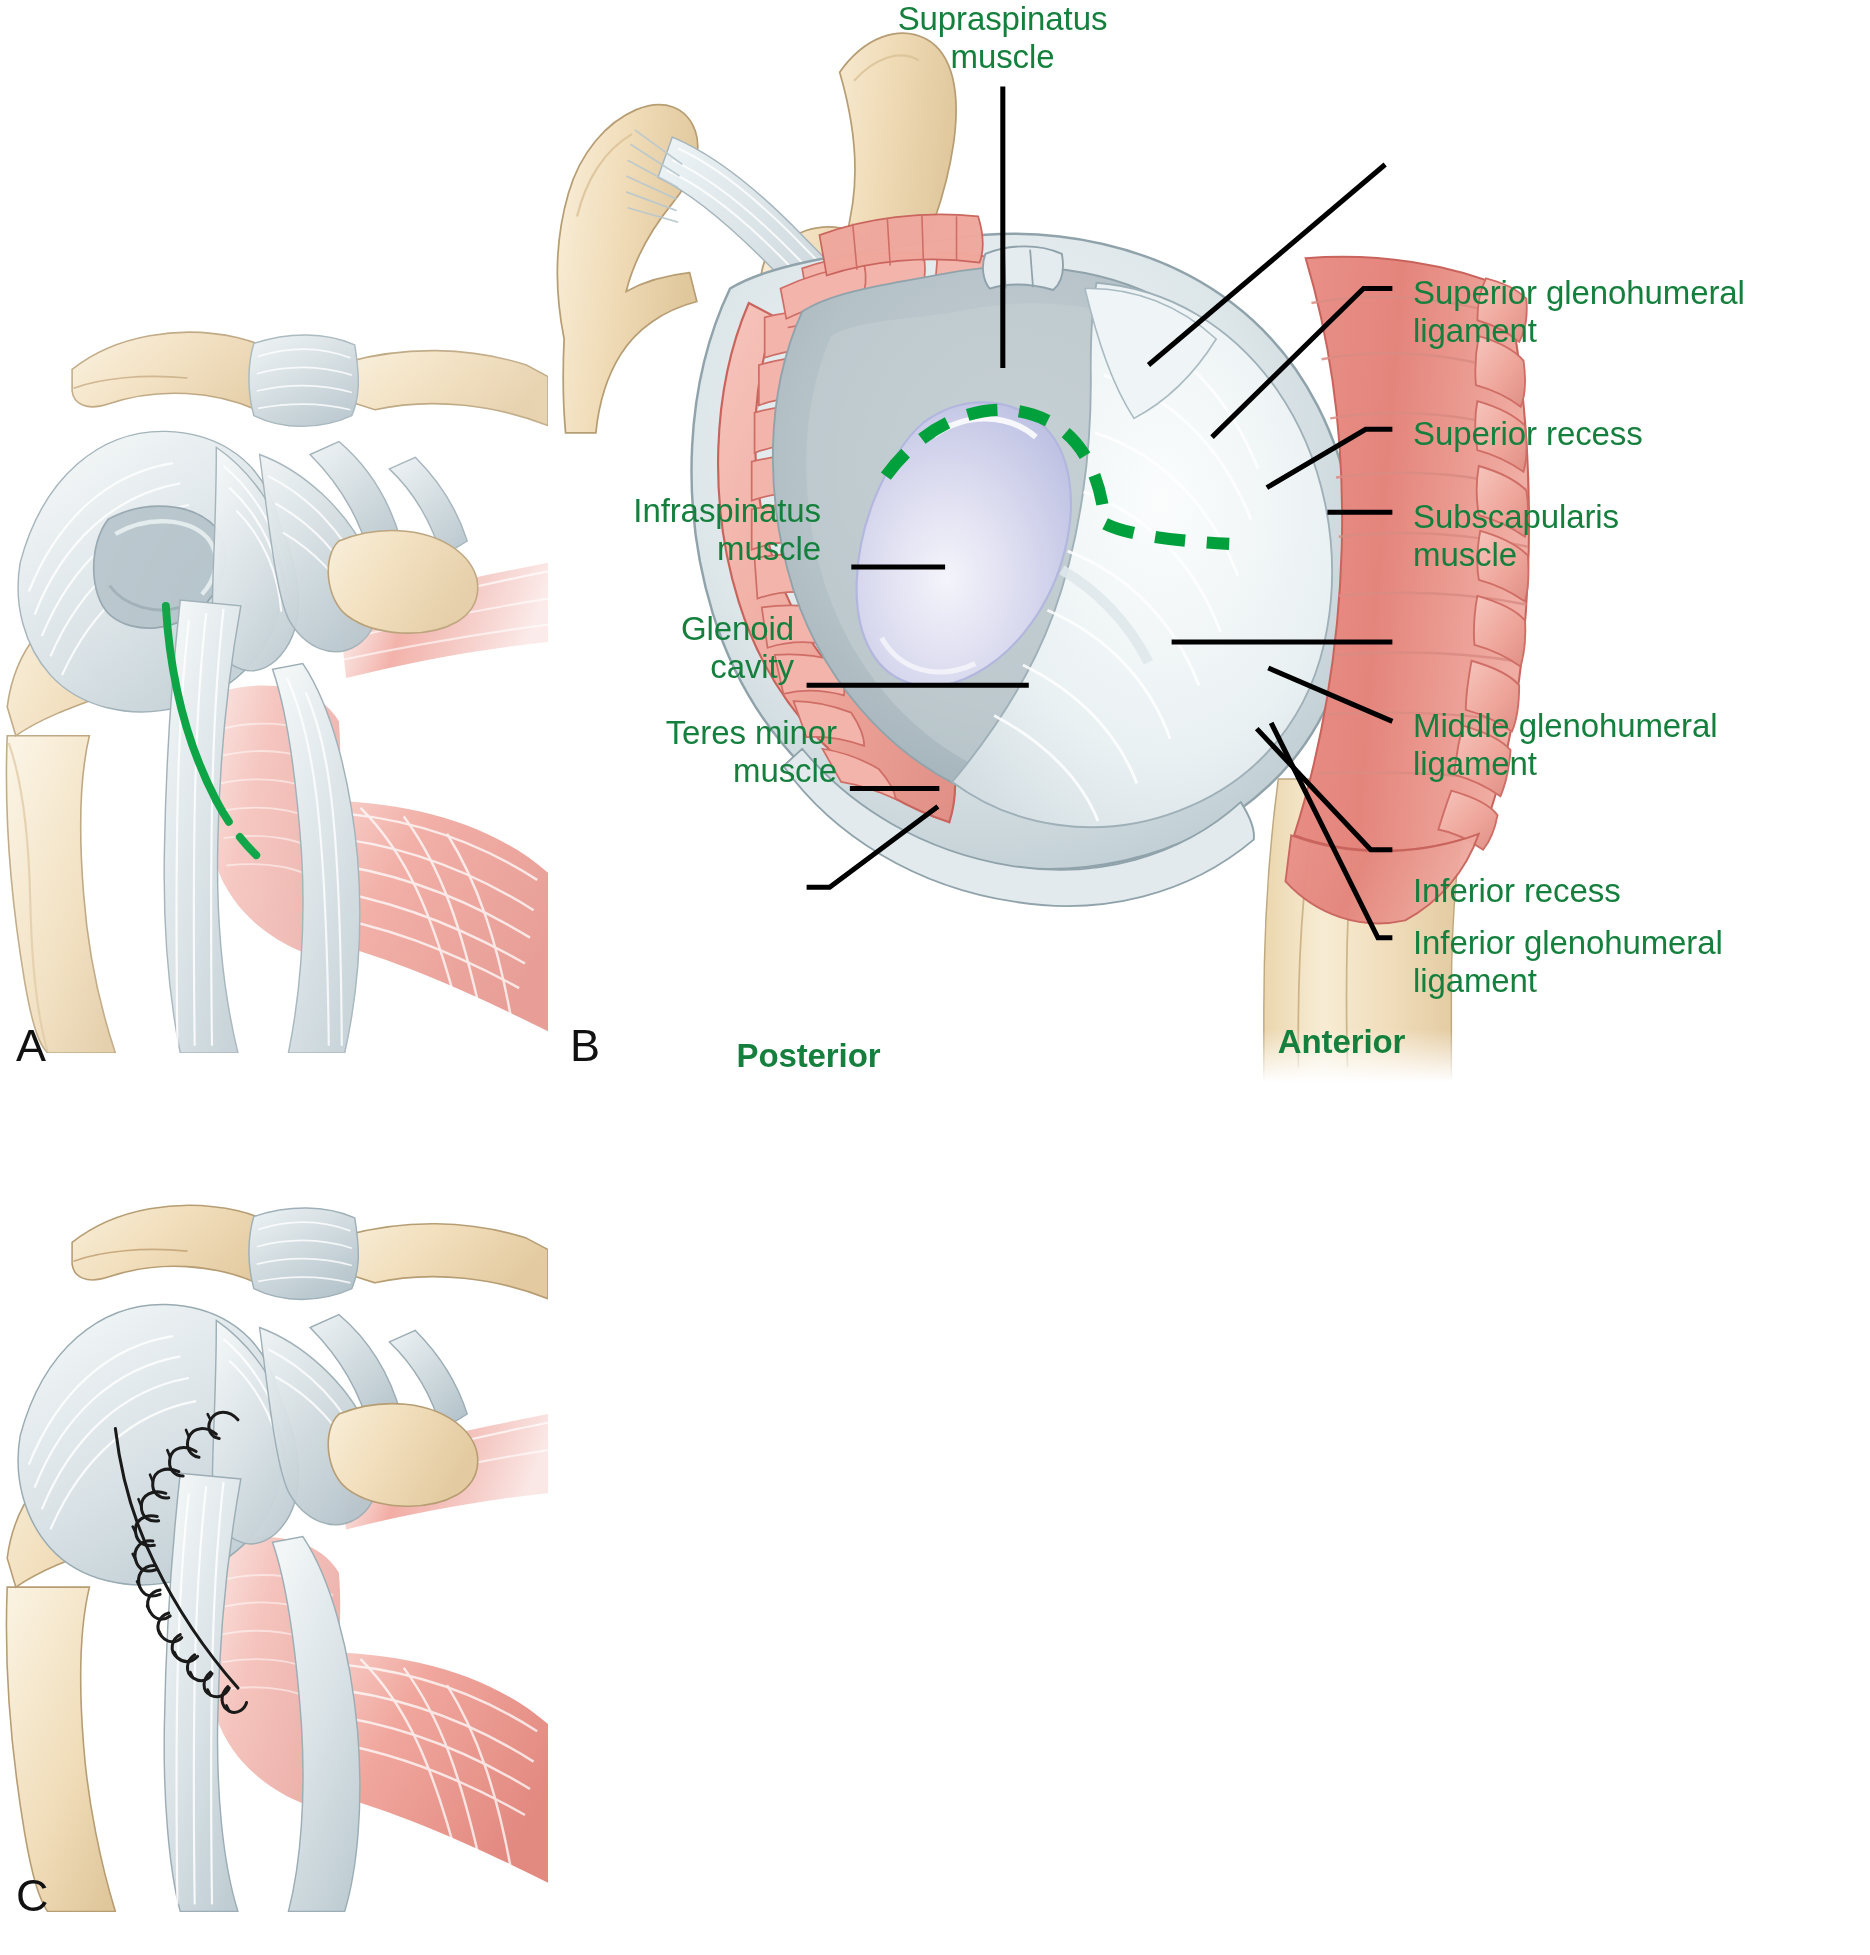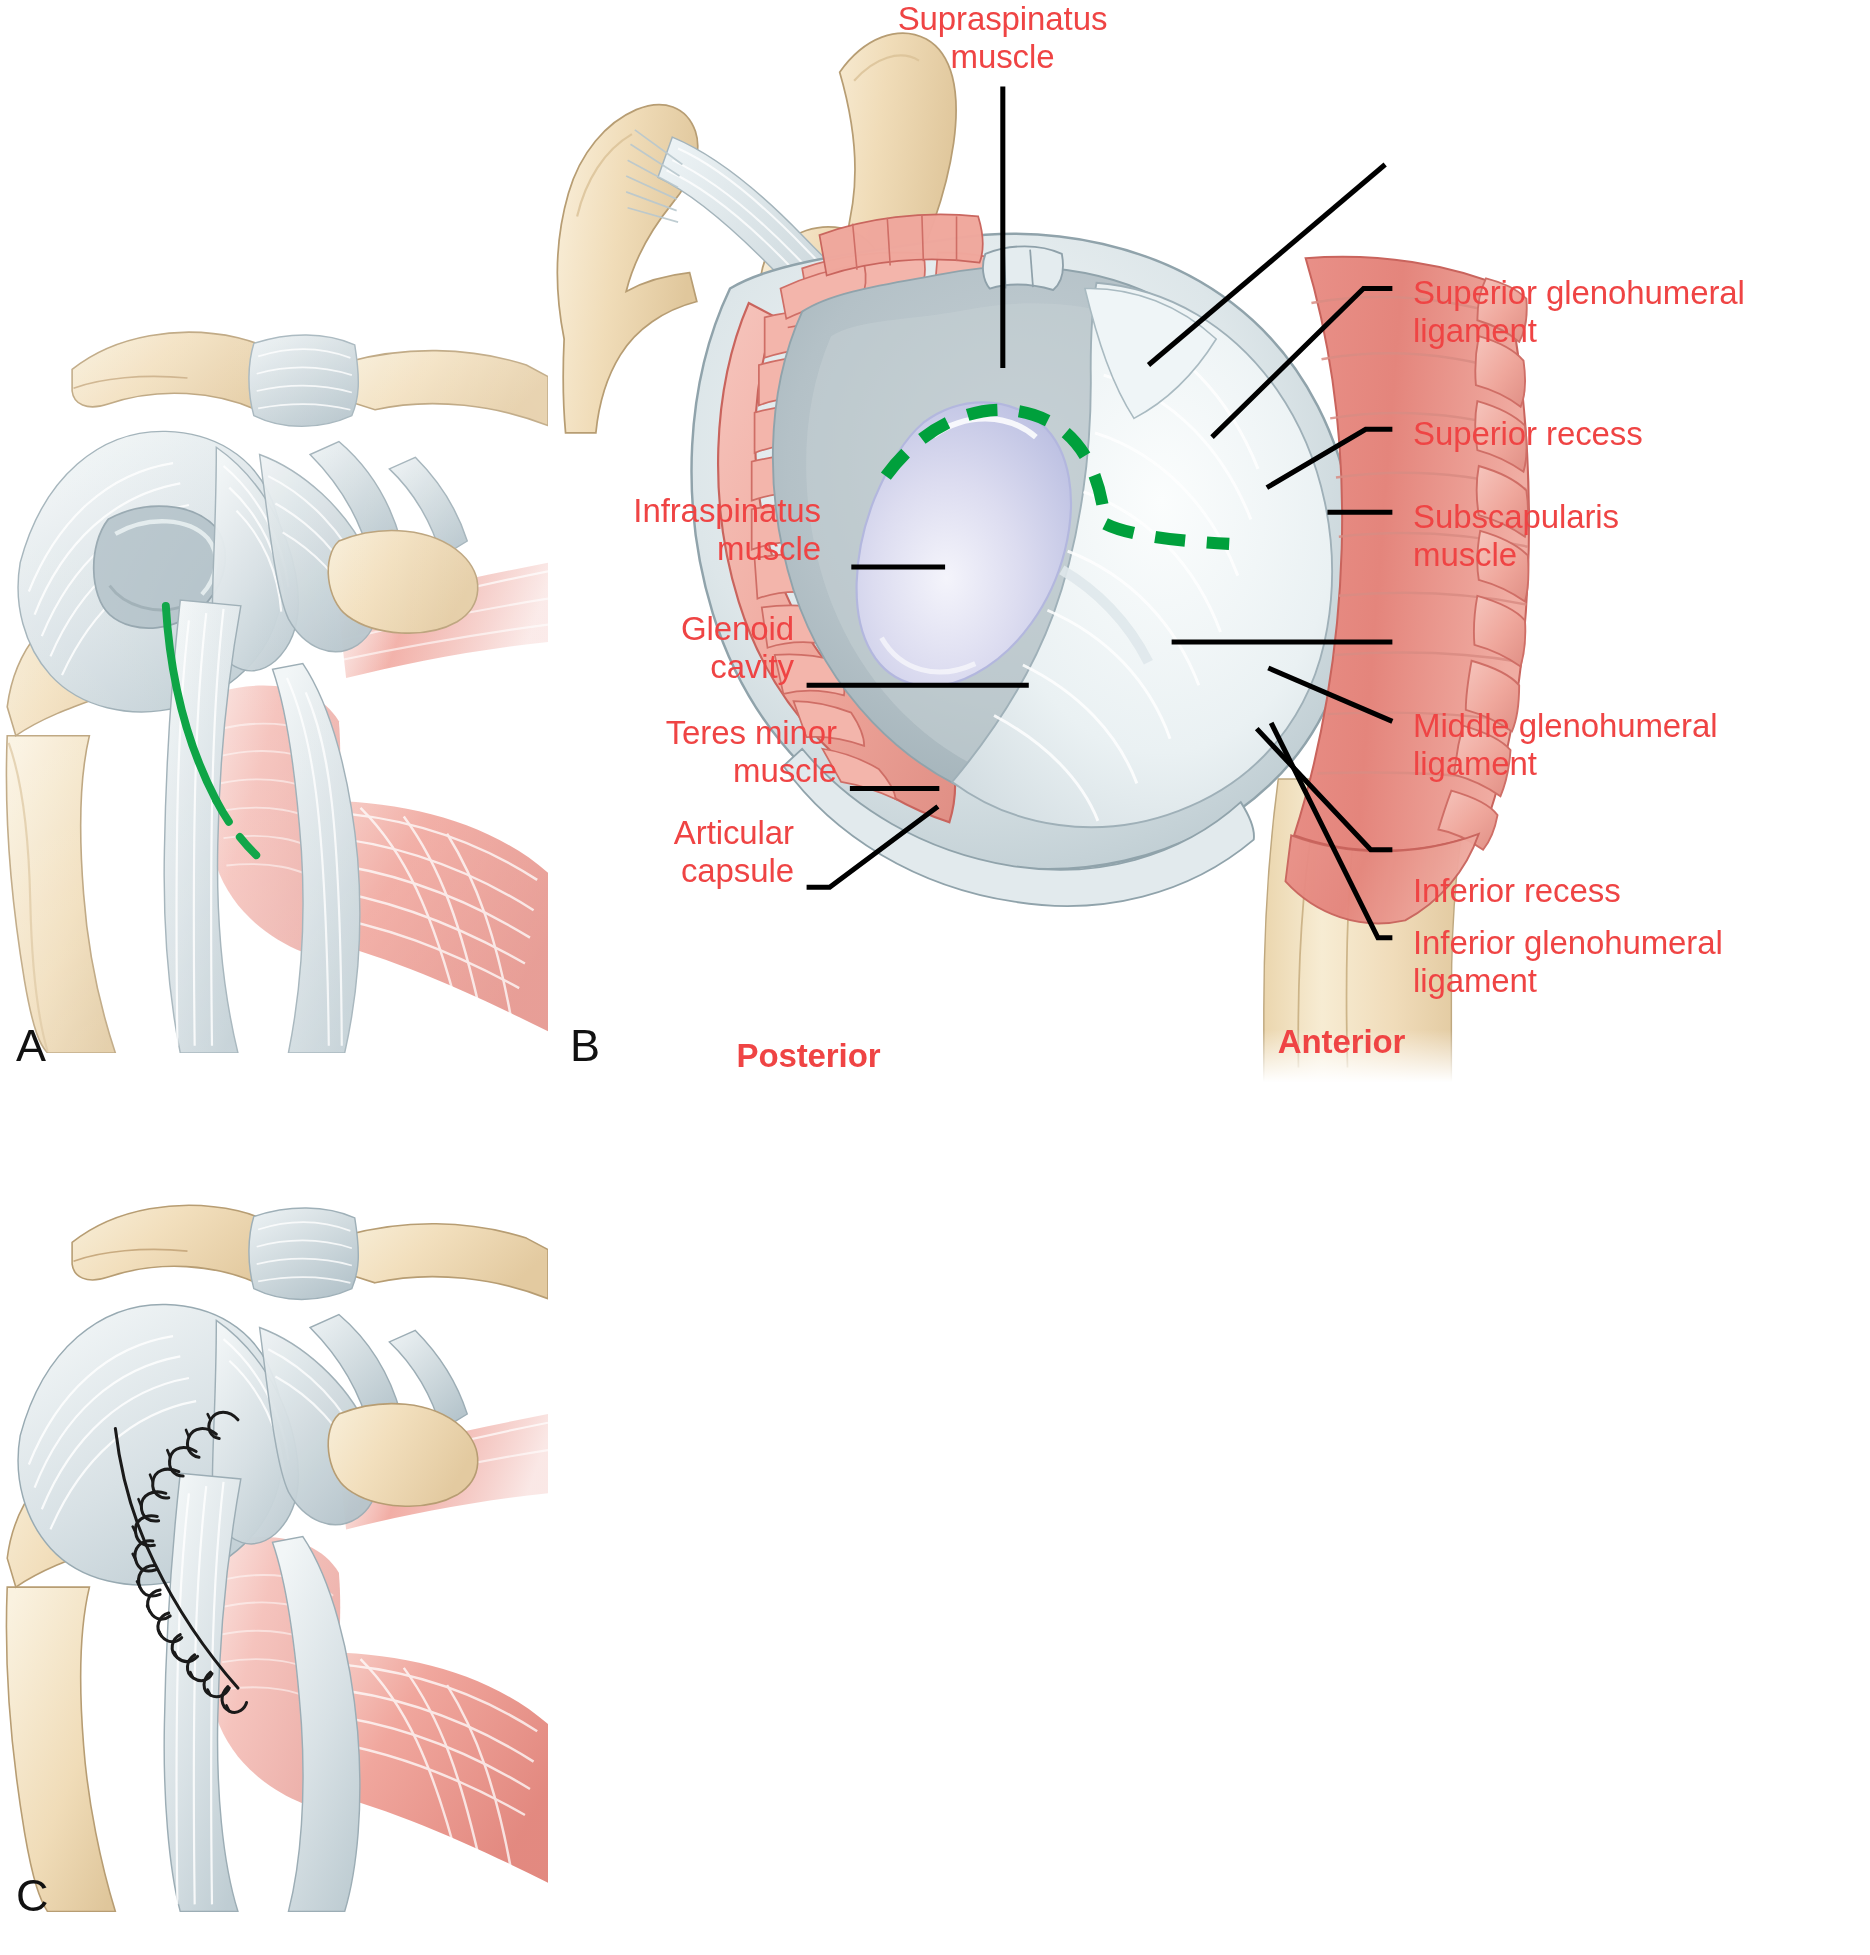--- a/index.html
+++ b/index.html
@@ -19,21 +19,21 @@
   #panel-c{left:0px;  top:1118px; width:548px;  height:794px;}
   .panel svg{display:block;width:100%;height:100%;}
 
   
   .lbl{
     position:absolute;
     font-size:33px;
     line-height:1.16;
     letter-spacing:-0.1px;
     white-space:pre-line;
-    color:#ef4444;
+    color:#15803d;
   }
   .lbl.left{text-align:right;}
   .lbl.right{text-align:left;}
   .lbl.center{text-align:center;}
   .lbl.bold{font-weight:bold;}
 
   .panel-letter{
     position:absolute;
     font-size:45px;
     line-height:1;
@@ -601,22 +601,20 @@
   <div class="lbl right" style="left:1413px;top:836px;width:447px;margin-top:36px;">Inferior recess</div>
   <div class="lbl right" style="left:1413px;top:924px;width:462px;">Inferior glenohumeral
 ligament</div>
 
   <div class="lbl left" style="left:446px;top:492px;width:375px;">Infraspinatus
 muscle</div>
   <div class="lbl left" style="left:462px;top:610px;width:332px;">Glenoid
 cavity</div>
   <div class="lbl left" style="left:462px;top:714px;width:375px;">Teres minor
 muscle</div>
-  <div class="lbl left" style="left:462px;top:814px;width:332px;">Articular
-capsule</div>
 
   <div class="lbl bold center" style="left:686px;top:1023px;width:245px;margin-top:14px;">Posterior</div>
   <div class="lbl bold center" style="left:1219px;top:1023px;width:245px;">Anterior</div>
 
   <div class="panel-letter" style="left:16px;top:1023px;">A</div>
   <div class="panel-letter" style="left:570px;top:1023px;">B</div>
   <div class="panel-letter" style="left:16px;top:1873px;">C</div>
 
 </div>
 

